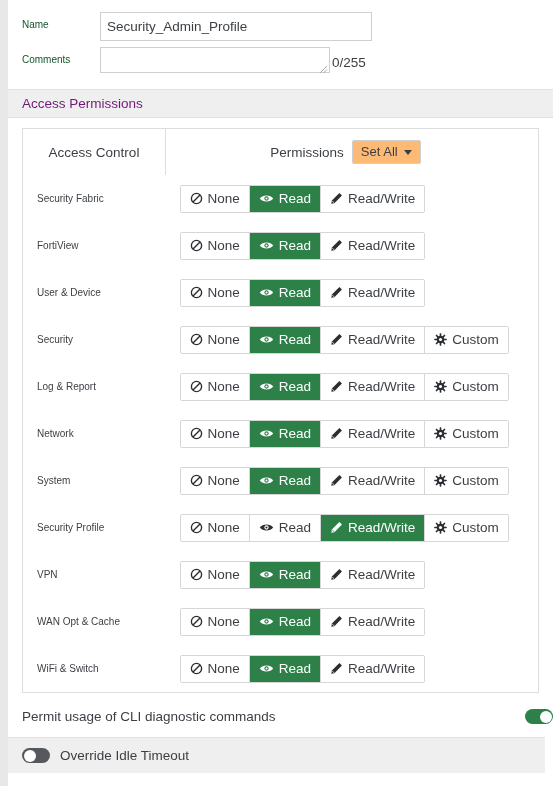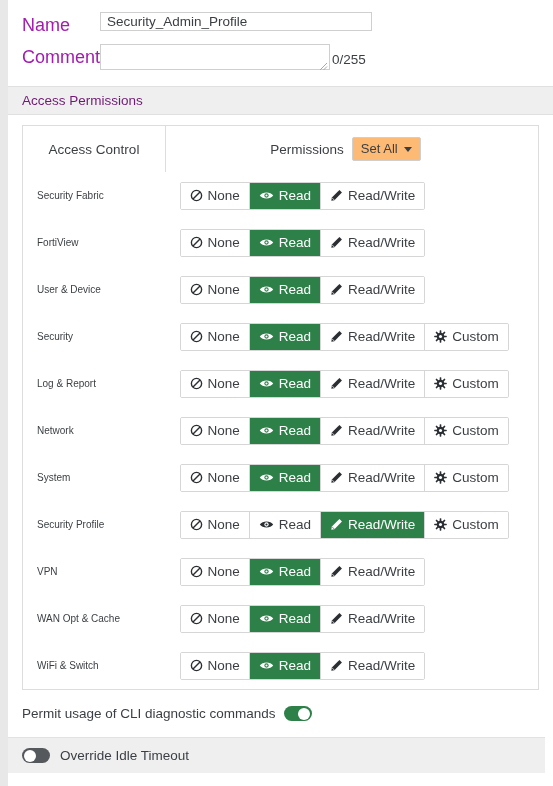--- a/index.html
+++ b/index.html
@@ -35,27 +35,27 @@
   }
   .form-row {
     display: flex;
     align-items: flex-start;
     margin-bottom: 6px;
   }
   .form-label {
     width: 92px;
     padding-left: 14px;
     box-sizing: border-box;
-    font-size: 18px;
-    color: #a21caf;
+    font-size: 10px;
+    color: #14532d;
     line-height: 26px;
   }
   .name-input {
     width: 272px;
-    height: 19px;
+    height: 29px;
     box-sizing: border-box;
     border: 1px solid #cfcfcf;
     background: #fff;
     font-family: "Liberation Sans", sans-serif;
     font-size: 13.5px;
     color: #3b3f44;
     padding: 0 6px;
     outline: none;
     border-radius: 0;
   }
@@ -209,20 +209,21 @@
 
   
   .cli-row {
     display: flex;
     align-items: center;
     gap: 8px;
     padding: 16px 0 20px 14px;
     background: #ffffff;
     font-size: 13.5px;
     color: #3b3f44;
+    justify-content: space-between;
   }
   .override-row {
     display: flex;
     align-items: center;
     gap: 10px;
     padding: 10px 0 10px 14px;
     background: #efefef;
     border-top: 1px solid #e2e2e2;
     font-size: 13.5px;
     color: #3b3f44;

